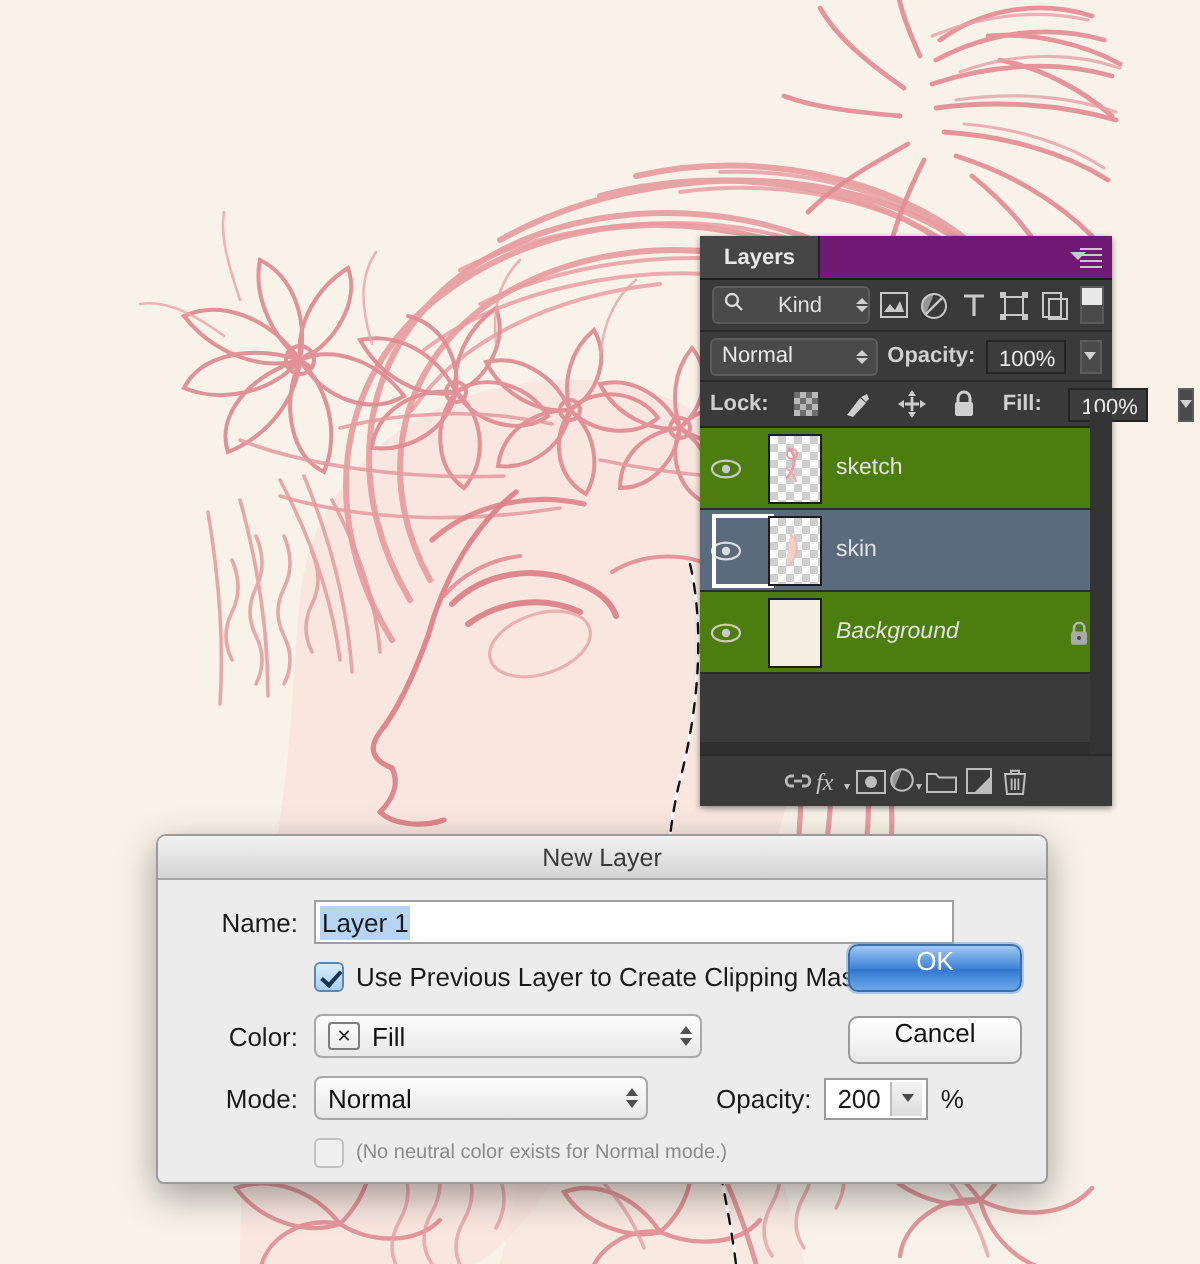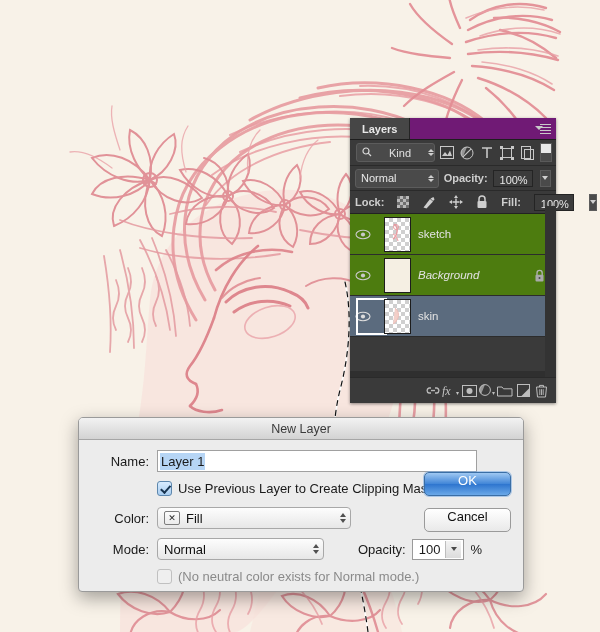--- a/index.html
+++ b/index.html
@@ -143,21 +143,21 @@
   .lock-cell { width:34px; display:flex; align-items:center; justify-content:center; }
   .panel-gap { background:#3a3a3a; }
   .panel-scroll {
     position:absolute; right:0; top:88px; width:11px; bottom:25px;
     background:#333;
   }
 
   .panel-footer {
     position:absolute; left:0; right:0; bottom:0;
     height:25px; background:#3a3a3a; border-top:1px solid #2a2a2a;
-    display:flex; align-items:center; justify-content:flex-end; padding:0 6px;
+    display:flex; align-items:center; justify-content:center; padding:0 6px;
   }
   .panel-footer .bico { width:18px; height:18px; display:flex; align-items:center; justify-content:center; }
 
   
   #new-layer-dialog {
     position:absolute; left:78px; top:417px;
     width:444px; height:173px;
     background:#ececec;
     border:1px solid #9a9a9a;
     border-radius:5px 5px 4px 4px;
@@ -219,21 +219,21 @@
     height:19px; border:1px solid #9a9a9a; background:#fff;
     display:flex; align-items:center; padding:0 2px 0 6px; font-size:13px;
   }
   .opa-field .opcaret {
     width:15px; height:17px; margin-left:5px;
     background:linear-gradient(#f3f3f3,#dcdcdc); border-left:1px solid #bdbdbd;
     display:flex;align-items:center;justify-content:center;
   }
   .opa-field .opcaret i { width:0;height:0;border-left:3.5px solid transparent;border-right:3.5px solid transparent;border-top:4px solid #4a4a4a; }
   .pct { margin-left:6px; font-size:13px; }
-  .note-row { display:flex; align-items:center; margin-left:64px; color:#8a8a8a; font-size:13px; }
+  .note-row { display:flex; align-items:center; margin-left:64px; color:#8a8a8a; font-size:10px; }
 
   .dlg-buttons { position:absolute; right:14px; top:32px; width:85px; }
   .btn {
     width:85px; height:22px; border-radius:5px;
     display:flex; align-items:flex-start; justify-content:center;
     font-size:13px; margin-bottom:12px;
     border:1px solid #9a9a9a;
     background:linear-gradient(#ffffff,#e9e9e9);
     color:#101010;
   }
@@ -600,57 +600,57 @@
                 <path d="M9 6 q4 3 3 8 q-1 5 -4 7" stroke="#e79aa0" stroke-width="1.4" fill="none"></path>
                 <path d="M8 16 q4 2 5 7" stroke="#eda8ad" stroke-width="1.2" fill="none"></path>
                 <circle cx="11" cy="9" r="2.5" fill="none" stroke="#e79aa0" stroke-width="1"></circle>
               </svg>
           </div>
         </div>
         <div class="layer-name">sketch</div>
         <div class="lock-cell"></div>
       </div>
 
+      <div class="layer-row selected">
+        <div class="eye-cell">
+          <svg width="16" height="11" viewBox="0 0 16 11">
+              <ellipse cx="8" cy="5.5" rx="7" ry="4.2" fill="none" stroke="#dcdcdc" stroke-width="1.1"></ellipse>
+              <circle cx="8" cy="5.5" r="2.1" fill="#dcdcdc"></circle>
+            </svg>
+        </div>
+        <div class="thumb-cell">
+          <div class="thumb-sel-frame"></div>
+          <div class="thumb">
+            <svg width="25" height="33" viewBox="0 0 25 33" style="position:absolute;inset:0">
+                <path d="M10 8 q5 4 3 10 q-2 5 -5 6" fill="#f3cfc8" stroke="#eeb9b2" stroke-width="0.8"></path>
+              </svg>
+          </div>
+        </div>
+        <div class="layer-name">skin</div>
+        <div class="lock-cell"></div>
+      </div>
+
       <div class="layer-row">
         <div class="eye-cell">
           <svg width="16" height="11" viewBox="0 0 16 11">
               <ellipse cx="8" cy="5.5" rx="7" ry="4.2" fill="none" stroke="#c9c9c9" stroke-width="1.1"></ellipse>
               <circle cx="8" cy="5.5" r="2.1" fill="#c9c9c9"></circle>
             </svg>
         </div>
         <div class="thumb-cell">
           <div class="thumb solid"></div>
         </div>
         <div class="layer-name bg">Background</div>
         <div class="lock-cell">
           <svg width="11" height="13" viewBox="0 0 11 13">
               <path d="M3 6 V4 a2.6 2.6 0 0 1 5.2 0 V6" fill="none" stroke="#b4b4b4" stroke-width="1.3"></path>
               <rect x="1.5" y="5.8" width="8" height="6.6" rx="1" fill="#a9a9a9"></rect>
               <circle cx="5.5" cy="9" r="1" fill="#4a4a4a"></circle>
             </svg>
         </div>
-      </div>
-
-      <div class="layer-row selected">
-        <div class="eye-cell">
-          <svg width="16" height="11" viewBox="0 0 16 11">
-              <ellipse cx="8" cy="5.5" rx="7" ry="4.2" fill="none" stroke="#dcdcdc" stroke-width="1.1"></ellipse>
-              <circle cx="8" cy="5.5" r="2.1" fill="#dcdcdc"></circle>
-            </svg>
-        </div>
-        <div class="thumb-cell">
-          <div class="thumb-sel-frame"></div>
-          <div class="thumb">
-            <svg width="25" height="33" viewBox="0 0 25 33" style="position:absolute;inset:0">
-                <path d="M10 8 q5 4 3 10 q-2 5 -5 6" fill="#f3cfc8" stroke="#eeb9b2" stroke-width="0.8"></path>
-              </svg>
-          </div>
-        </div>
-        <div class="layer-name">skin</div>
-        <div class="lock-cell"></div>
       </div>
 
       <div class="panel-gap" style="height:34px"></div>
     </div>
 
     <div class="panel-scroll"></div>
 
     <div class="panel-footer">
       <div class="bico">
         <svg width="16" height="11" viewBox="0 0 16 11">
@@ -735,21 +735,21 @@
         <div class="popup" style="width:155px">
           <span>Normal</span>
           <span class="spin">
               <i class="up"></i>
               <i class="dn"></i>
             </span>
         </div>
         <div class="opacity-group">
           <span class="olabel">Opacity:</span>
           <div class="opa-field">
-            <span>100</span>
+            <span>200</span>
             <span class="opcaret">
                 <i></i>
               </span>
           </div>
           <span class="pct">%</span>
         </div>
       </div>
 
       <div class="note-row">
         <span class="cb disabled"></span>

